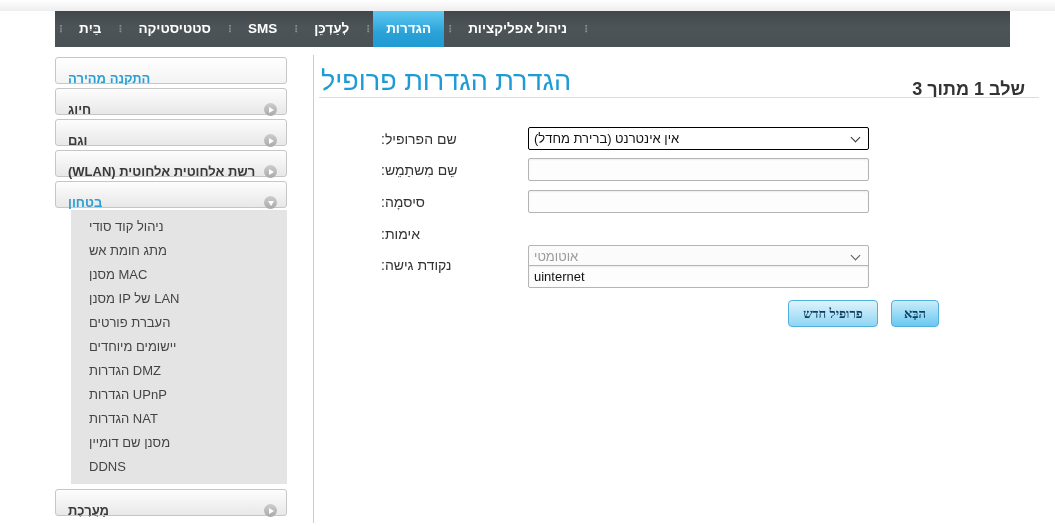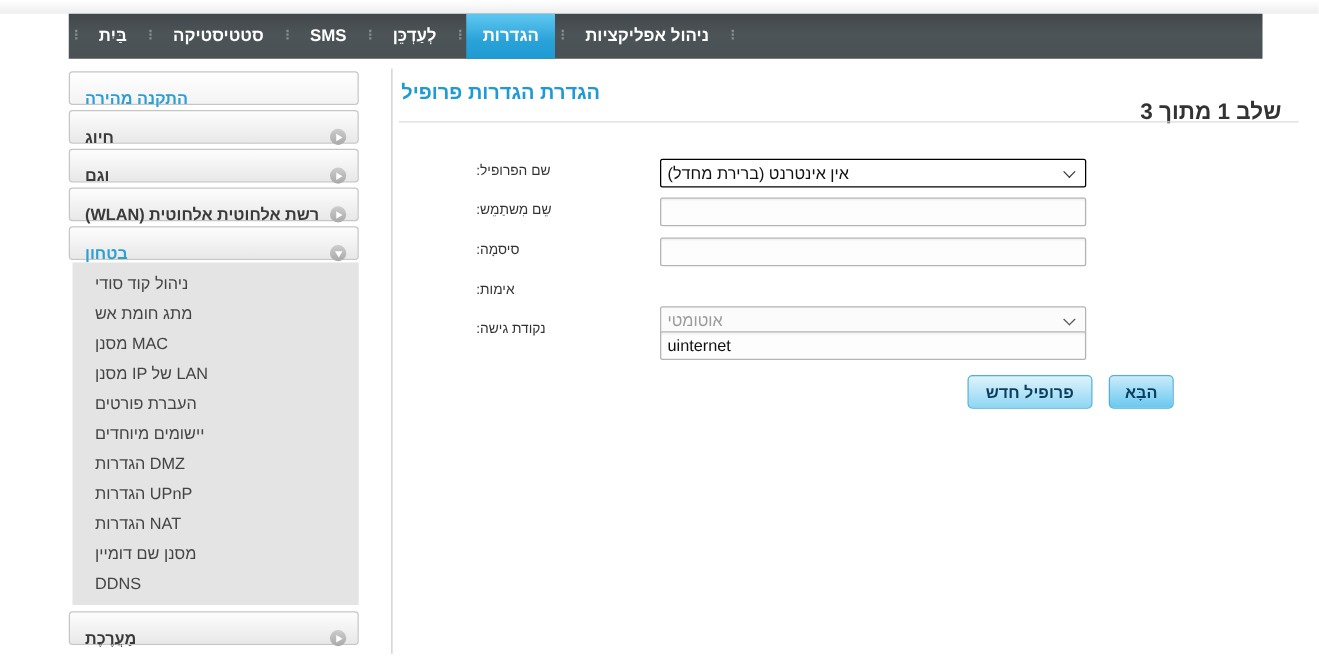--- a/index.html
+++ b/index.html
@@ -30,35 +30,35 @@
   .side-item .lbl { font-size:13px; font-weight:bold; color:#3a3a3a; text-align:left; }
   .side-item.first { background:linear-gradient(#ffffff,#f3f3f3); }
   .side-item.blue .lbl { color:#2d9fd2; }
   .circ { width:13px; height:13px; border-radius:50%;
     background:linear-gradient(#cdcdcd,#a9a9a9); flex:0 0 auto;
     display:flex; align-items:center; justify-content:center; }
   .tri-right { width:0; height:0; border-left:5px solid #ffffff;
     border-top:3.5px solid transparent; border-bottom:3.5px solid transparent; margin-left:2px;}
   .tri-down { width:0; height:0; border-top:5px solid #ffffff;
     border-left:3.5px solid transparent; border-right:3.5px solid transparent; margin-top:1px;}
-  .submenu { background:#e4e4e4; padding:5px 0; margin:-2px 0 5px 3px; }
+  .submenu { background:#e4e4e4; padding:5px 0; margin:-2px 0 5px 16px; }
   .submenu-item { height:24px; line-height:24px; padding-left:18px;
     font-size:13px; color:#444444; cursor:pointer; text-align:left; white-space:nowrap; }
 
   
   .content { position:absolute; left:313px; top:55px; width:737px; height:468px;
     border-left:1px solid #cccccc; background:#ffffff; }
-  .page-title { position:absolute; left:7px; top:11px; font-size:16px;
-    font-weight:bold; color:#1e9bd6; direction:rtl; }
+  .page-title { position:absolute; left:7px; top:11px; font-size:27px;
+    font-weight:normal; color:#1e9bd6; direction:rtl; }
   .step-text { position:absolute; right:25px; top:24px; font-size:18px;
     font-weight:bold; color:#333333; direction:rtl;text-align:right; }
   .title-divider { position:absolute; left:5px; top:42px; width:720px; height:0;
     border-top:1px solid #dcdcdc; }
 
-  .form-label { position:absolute; left:67px; font-size:11px; color:#333333;
+  .form-label { position:absolute; left:67px; font-size:14px; color:#333333;
     direction:rtl; text-align:left; white-space:nowrap; }
   .field { position:absolute; left:214px; width:341px; height:23px; }
   .selectbox { border:1px solid #000000; border-radius:2px; background:#ffffff;
     display:flex; align-items:center; cursor:pointer; position:relative; }
   .selectbox .val { font-size:13px; color:#111111; direction:rtl; text-align:left;
     padding-left:5px; white-space:nowrap; }
   .selectbox.disabled { border-color:#b4b4b4; background:#fbfbfb; }
   .selectbox.disabled .val { color:#9b9b9b; }
   .sel-chevron { position:absolute; right:9px; top:6px; width:7px; height:7px;
     border-right:1.6px solid #333; border-bottom:1.6px solid #333;
@@ -67,21 +67,21 @@
   .textinput { border:1px solid #b4b4b4; border-radius:2px; background:#fdfdfd;
     box-shadow:inset 0 1px 2px rgba(0,0,0,0.07); width:100%; height:100%;
     font-size:13px; color:#111; padding:0 5px;
     font-family:"Liberation Sans","DejaVu Sans",sans-serif; }
 
   .btn-row { position:absolute; left:214px; top:245px; width:411px;
     display:flex; justify-content:flex-end; gap:13px; }
   .btn { height:27px; border:1px solid #4fb0dc; border-radius:4px;
     background:linear-gradient(#dff3fc,#8fd6f4); color:#0c3c5e;
     font-weight:bold; font-size:13px; padding:0 14px; cursor:pointer;
-    font-family:Liberation Sans, sans-serif; direction:rtl; }
+    font-family:Liberation Serif, serif; direction:rtl; }
   .btn.primary { background:linear-gradient(#c9ecfa,#6ac8f0); padding:0 12px; }
 </style>
 </head>
 <body>
 
 <div class="page">
   <div class="page-top-strip"></div>
 
   <div class="topbar">
     <span class="nav-sep">⋮</span>

